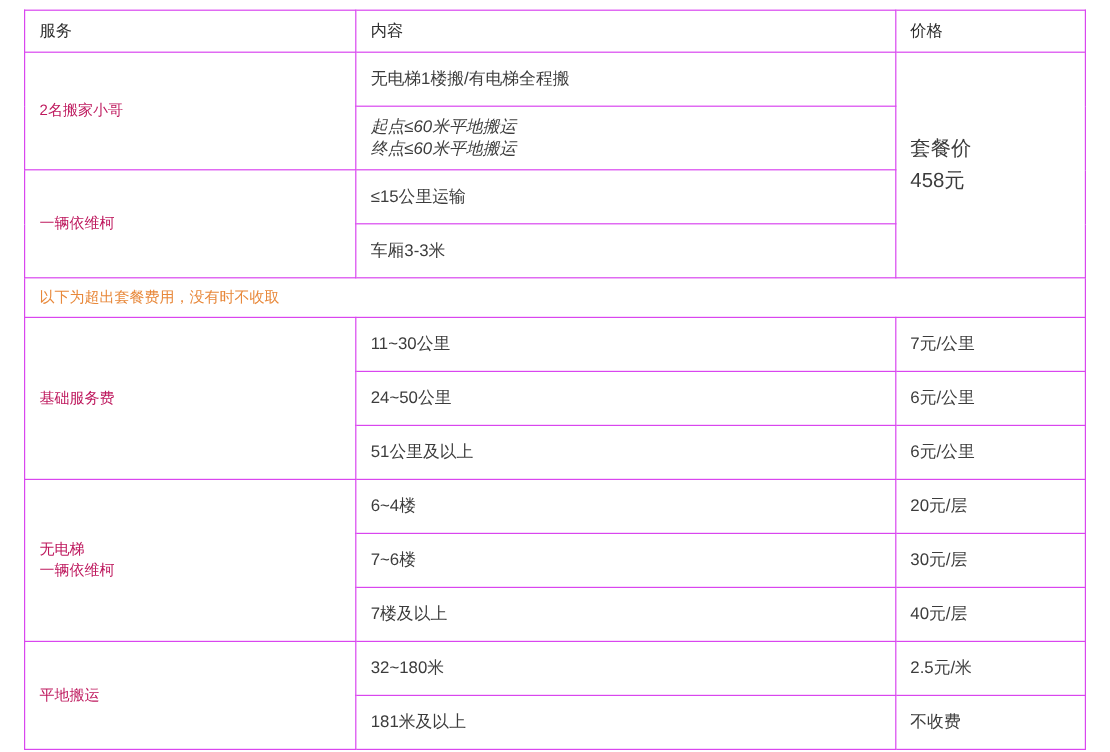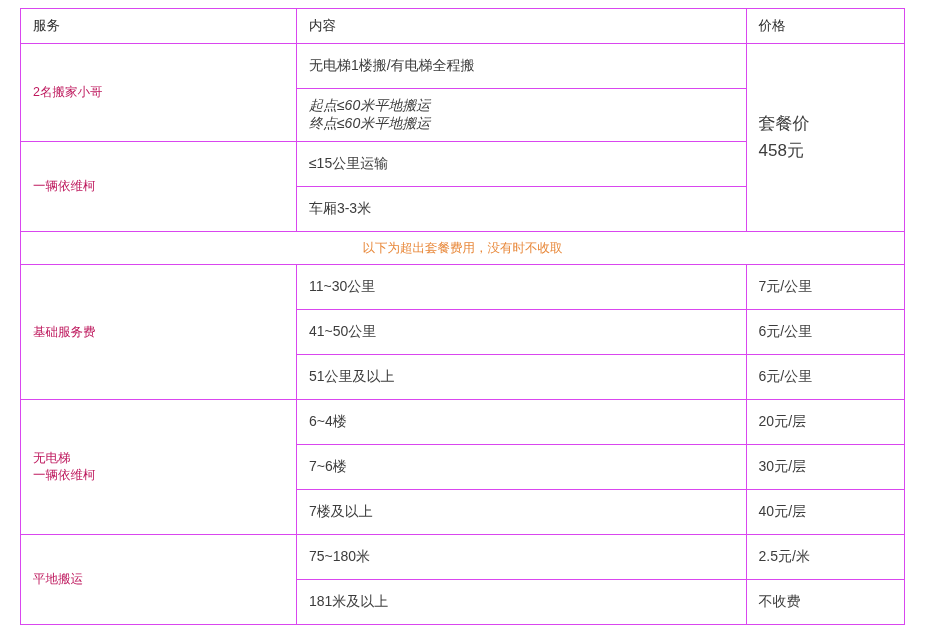--- a/index.html
+++ b/index.html
@@ -59,21 +59,20 @@
   }
   td.service-cell {
     font-size: 12.5px;
     color: #be185d;
   }
   td.pkg-price {
     line-height: 1.55;
     font-size: 17px;
   }
   tr.note-row td {
-    text-align: center;
     color: #e8883a;
     font-size: 12.5px;
     height: 32px;
   }
   .tall-1 { height: 44px; }
   .tall-2 { height: 52px; font-style: italic; }
   .cellline { display: block; }
 </style>
 </head>
 <body>
@@ -122,21 +121,21 @@
       <tr class="note-row">
         <td colspan="3">以下为超出套餐费用，没有时不收取</td>
       </tr>
 
       <tr>
         <td class="service-cell" rowspan="3">基础服务费</td>
         <td class="tall-1">11~30公里</td>
         <td class="tall-1">7元/公里</td>
       </tr>
       <tr>
-        <td class="tall-1">41~50公里</td>
+        <td class="tall-1">24~50公里</td>
         <td class="tall-1">6元/公里</td>
       </tr>
       <tr>
         <td class="tall-1">51公里及以上</td>
         <td class="tall-1">6元/公里</td>
       </tr>
 
       <tr>
         <td class="service-cell" rowspan="3">
           <span class="cellline">无电梯</span>
@@ -149,21 +148,21 @@
         <td class="tall-1">7~6楼</td>
         <td class="tall-1">30元/层</td>
       </tr>
       <tr>
         <td class="tall-1">7楼及以上</td>
         <td class="tall-1">40元/层</td>
       </tr>
 
       <tr>
         <td class="service-cell" rowspan="2">平地搬运</td>
-        <td class="tall-1">75~180米</td>
+        <td class="tall-1">32~180米</td>
         <td class="tall-1">2.5元/米</td>
       </tr>
       <tr>
         <td class="tall-1">181米及以上</td>
         <td class="tall-1">不收费</td>
       </tr>
 
     </tbody>
   </table>
 </div>

